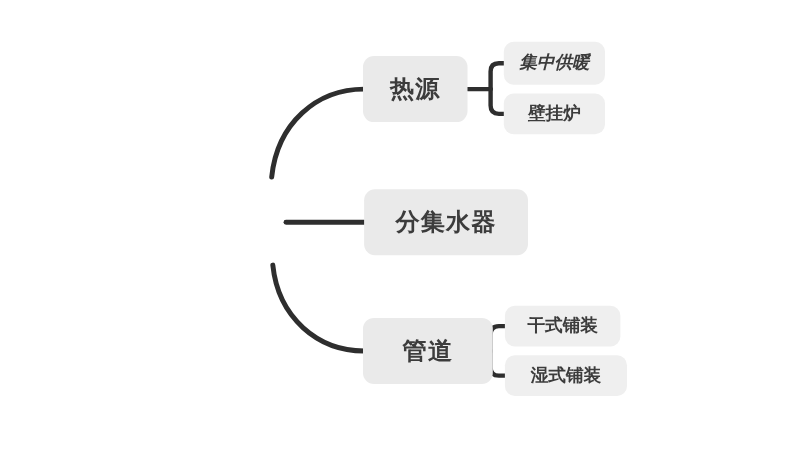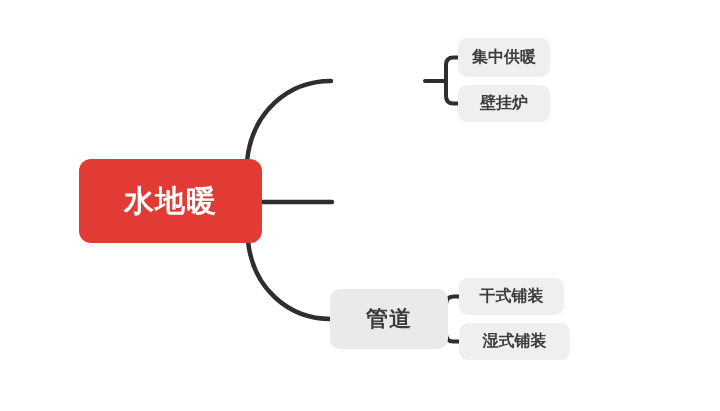--- a/index.html
+++ b/index.html
@@ -41,21 +41,21 @@
   }
   .node-branch.heat     { left: 330px; top: 51px;  width: 95px;  }
   .node-branch.manifold { left: 331px; top: 172px; width: 149px; }
   .node-branch.pipes    { left: 330px; top: 289px; width: 118px;  }
 
   .node-child {
     background: #EFEFEF;
     border-radius: 9px;
     font-size: 16px; font-weight: 700;
   }
-  .node-child.central-heating { left: 458px; top: 38px;  width: 92px; height: 39px; }
+  .node-child.central-heating { left: 458px; top: 38px;  width: 92px; height: 39px; font-style: italic; }
   .node-child.wall-boiler     { left: 458px; top: 85px;  width: 92px; height: 37px; }
   .node-child.dry-install     { left: 459px; top: 278px; width: 105px; height: 37px; }
   .node-child.wet-install     { left: 459px; top: 323px; width: 111px; height: 37px; }
 </style>
 </head>
 <body>
 
 <div id="canvas">
 
   <svg class="connectors" viewBox="0 0 720 411" aria-hidden="true">
@@ -68,23 +68,24 @@
 
     <path class="sub-link" d="M 425 81 L 446 81" stroke="#2E2E2E"></path>
     <path class="sub-link" d="M 446 81 L 446 65 Q 446 57.5 453.5 57.5 L 459 57.5" stroke="#2E2E2E"></path>
     <path class="sub-link" d="M 446 81 L 446 96 Q 446 103.5 453.5 103.5 L 459 103.5" stroke="#2E2E2E"></path>
 
     <path class="sub-link" d="M 424 319 L 446 319" stroke="#2E2E2E"></path>
     <path class="sub-link" d="M 446 319 L 446 304.5 Q 446 296.5 453.5 296.5 L 459 296.5" stroke="#2E2E2E"></path>
     <path class="sub-link" d="M 446 319 L 446 334 Q 446 341.5 453.5 341.5 L 459 341.5" stroke="#2E2E2E"></path>
   </svg>
 
-  <div class="node node-root">水地暖</div>
 
+  <div class="node node-branch heat">热源</div>
 
+  <div class="node node-branch manifold">分集水器</div>
 
   <div class="node node-branch pipes">管道</div>
 
   <div class="node node-child central-heating">集中供暖</div>
 
   <div class="node node-child wall-boiler">壁挂炉</div>
 
   <div class="node node-child dry-install">干式铺装</div>
 
   <div class="node node-child wet-install">湿式铺装</div>

